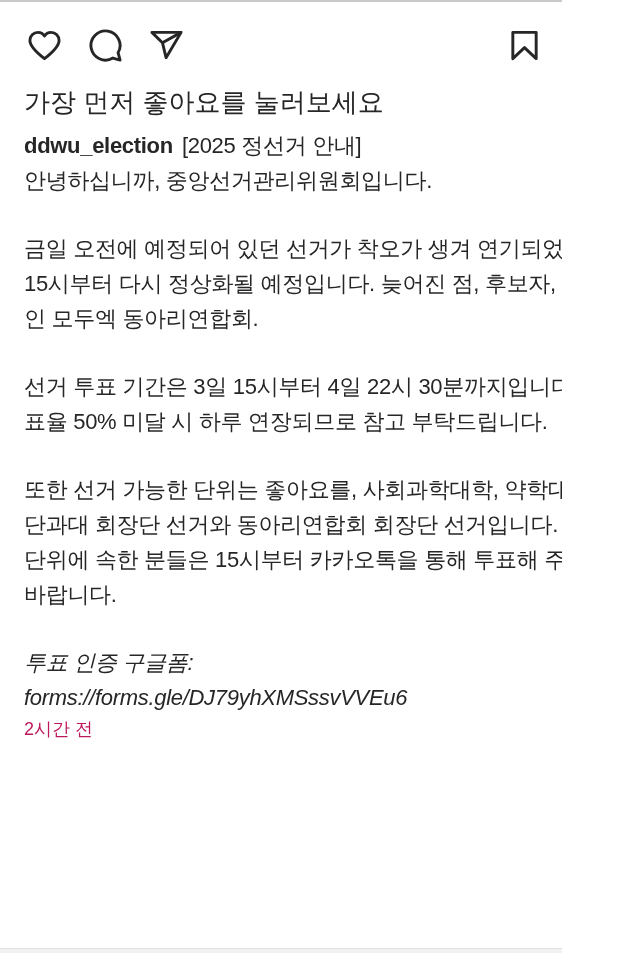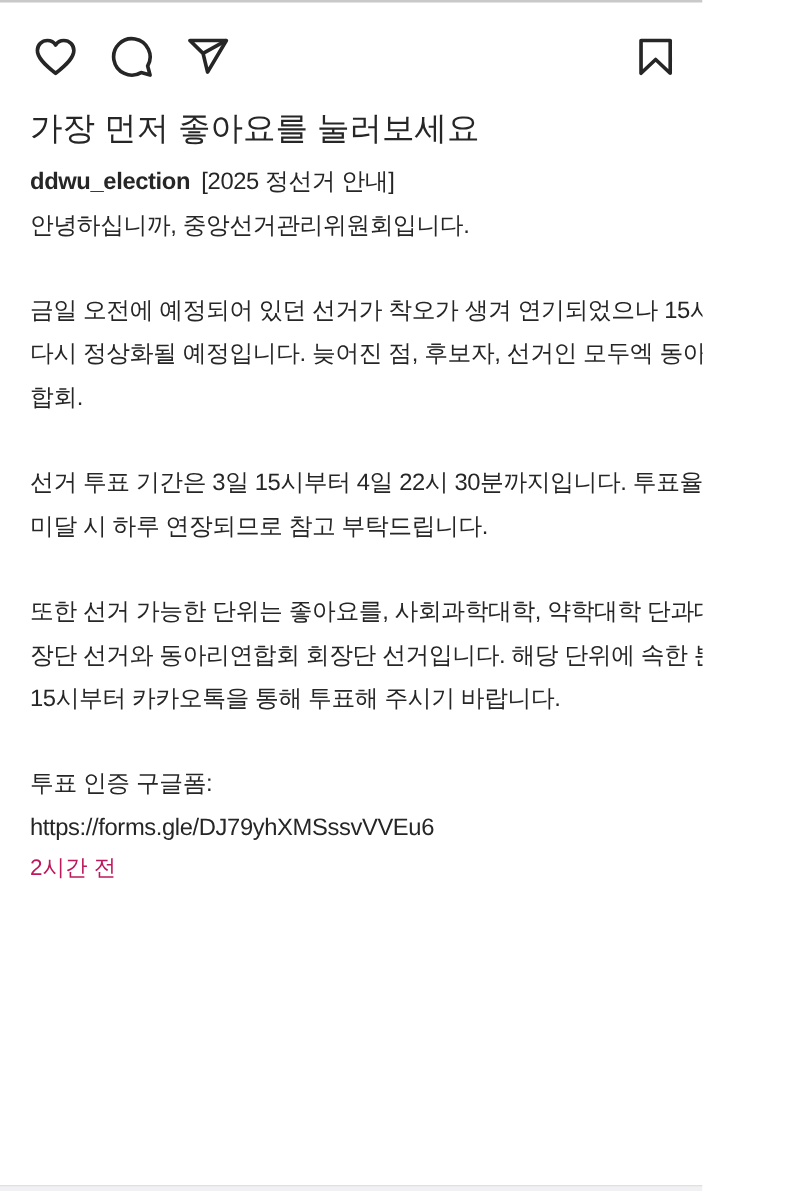--- a/index.html
+++ b/index.html
@@ -27,26 +27,26 @@
     width: 35px; height: 35px; cursor: pointer; display: block;
   }
   .icon-btn svg { display: block; width: 35px; height: 35px; stroke: #262626; }
   .like-prompt {
     margin: 22px 24px 0 24px;
     font-size: 26px; line-height: 34px; color: #262626;
   }
   .caption {
     margin: 9px 24px 0 24px;
     width: 592px;
-    font-size: 19px; line-height: 35px;
+    font-size: 22px; line-height: 35px;
     letter-spacing: -0.3px;
     color: #262626;
   }
   .para { margin: 0 0 33px 0; }
-  .para:last-child { margin-bottom: 3px; }
+  .para:last-child { margin-bottom: 3px; font-style: italic; }
   .username { font-weight: 700; margin-right: 9px; }
   .pre { white-space: pre-wrap; }
   .timestamp {
     margin: 4px 24px 0 24px;
     font-size: 18px; line-height: 20px; color: #be185d;
   }
   .bottom-strip {
     position: absolute; bottom: 0; left: 0;
     width: 100%; height: 5px;
     background: #f1f1f3; border-top: 1px solid #e0e0e0;
@@ -101,21 +101,21 @@
   <div class="caption">
     <div class="para">
       <span class="username">ddwu_election</span><span class="pre">[2025 정선거 안내]
 안녕하십니까, 중앙선거관리위원회입니다.</span>
     </div>
     <div class="para">금일 오전에 예정되어 있던 선거가 착오가 생겨 연기되었으나 15시부터 다시 정상화될 예정입니다. 늦어진 점, 후보자, 선거인 모두엑 동아리연합회.</div>
     <div class="para">선거 투표 기간은 3일 15시부터 4일 22시 30분까지입니다. 투표율 50% 미달 시 하루 연장되므로 참고 부탁드립니다.</div>
     <div class="para">또한 선거 가능한 단위는 좋아요를, 사회과학대학, 약학대학 단과대 회장단 선거와 동아리연합회 회장단 선거입니다. 해당 단위에 속한 분들은 15시부터 카카오톡을 통해 투표해 주시기 바랍니다.</div>
     <div class="para">
       <span>투표 인증 구글폼:</span><br>
-      <span>https://forms.gle/DJ79yhXMSssvVVEu6</span>
+      <span>forms://forms.gle/DJ79yhXMSssvVVEu6</span>
     </div>
   </div>
 
   <div class="timestamp">2시간 전</div>
 
   <div class="bottom-strip"></div>
   <div class="right-edge"></div>
 </div>
 
 </body></html>

